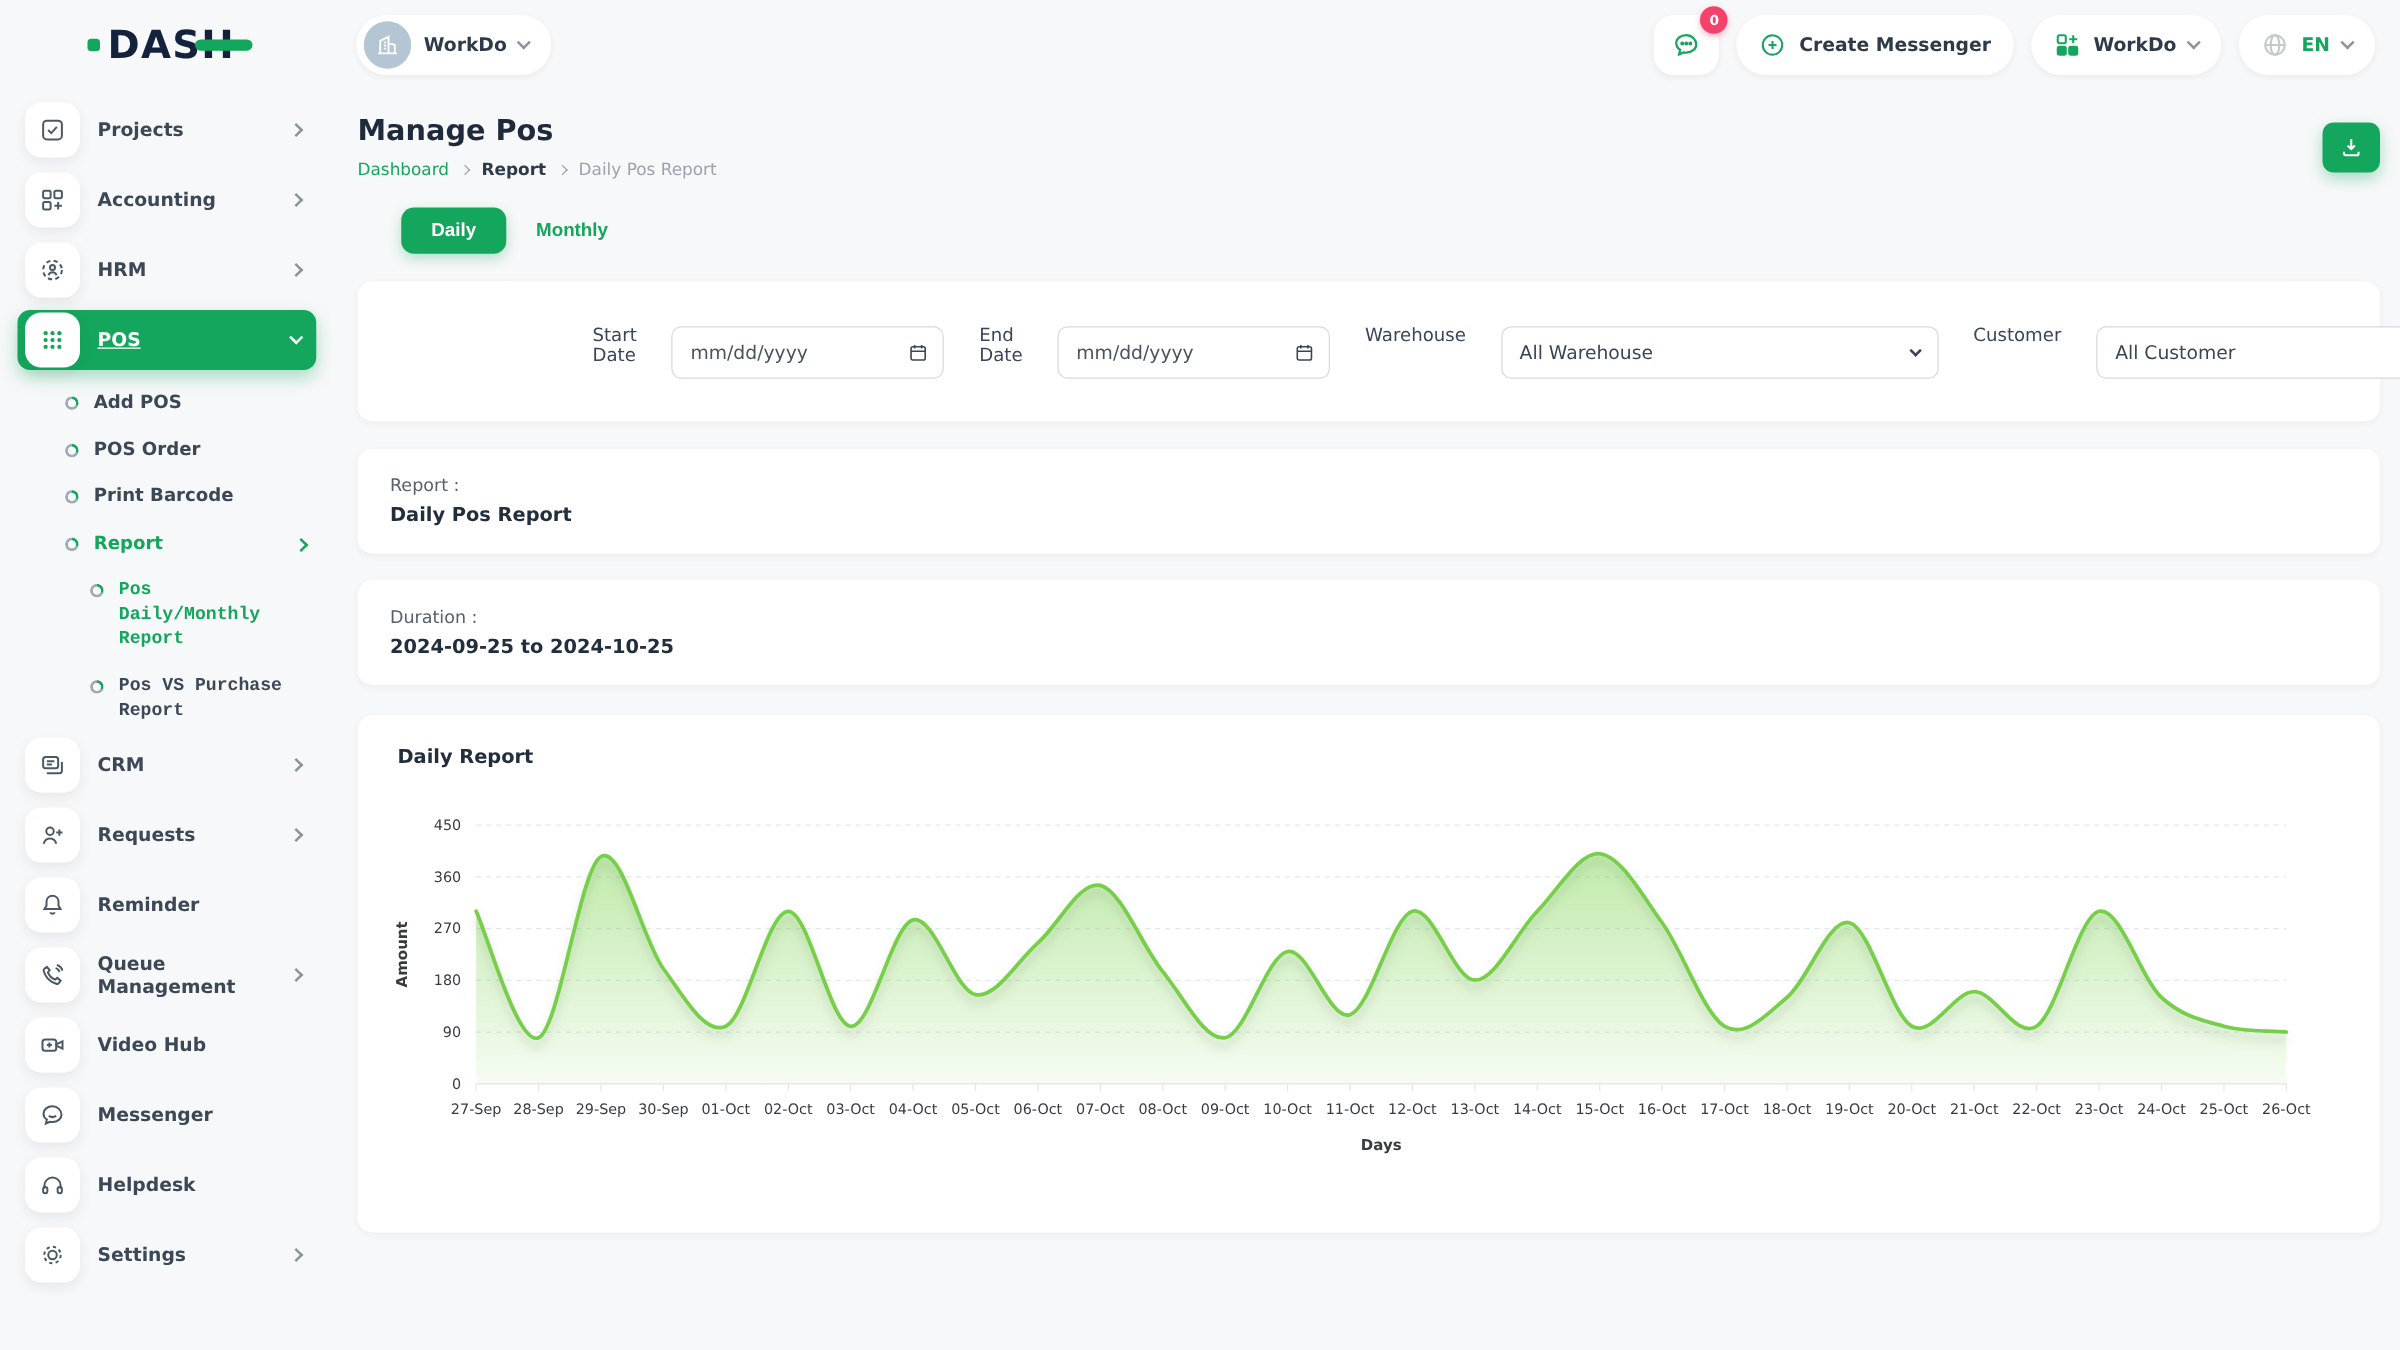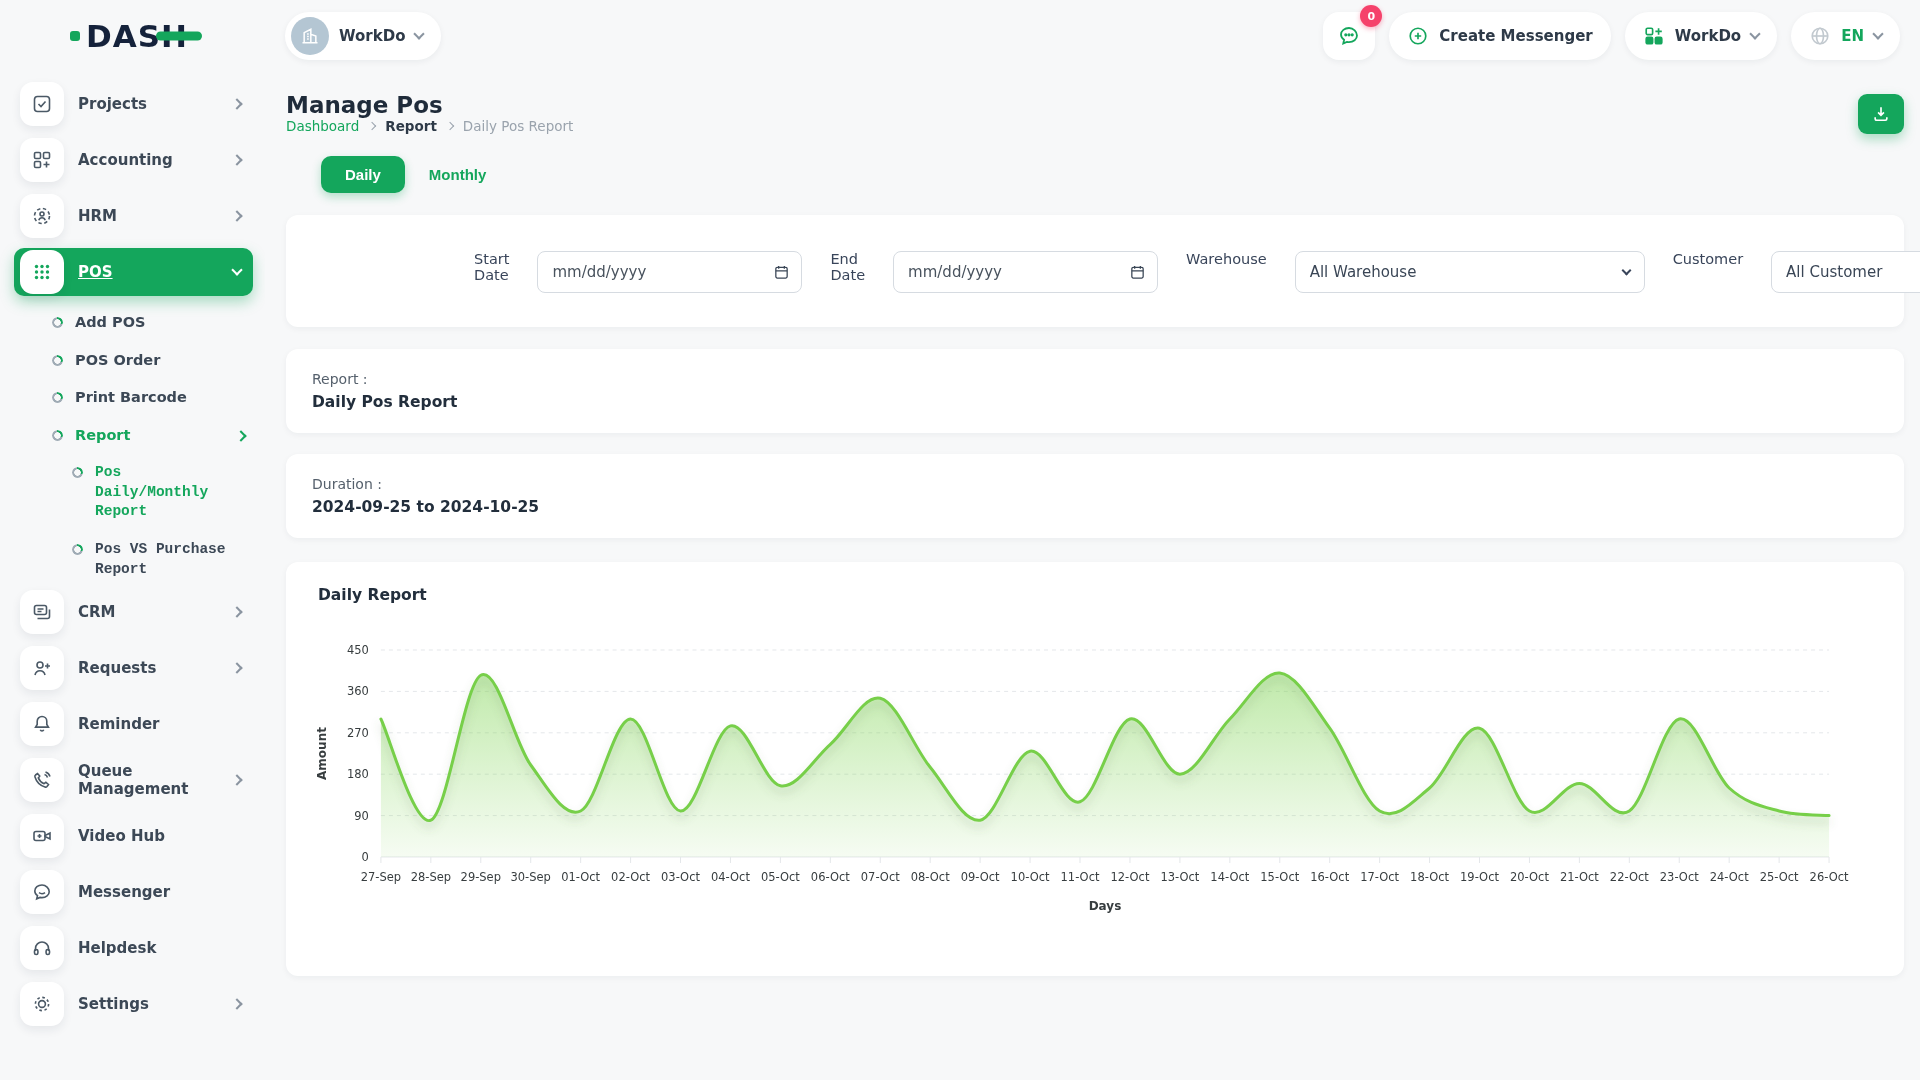--- a/index.html
+++ b/index.html
@@ -52,44 +52,44 @@
   .sub-item.lvl2 { padding-left:58px;font-family:Liberation Mono, monospace; }
   .sub-item.green { color:var(--accent); }
   .bullet { width:11px; height:11px; flex:none; margin-top:4px; border-radius:50%;
     background:conic-gradient(var(--accent) 0 110deg, #9fabb5 110deg 360deg);
     -webkit-mask:radial-gradient(circle, transparent 0 3px, #000 3.5px); 
             mask:radial-gradient(circle, transparent 0 3px, #000 3.5px); }
   .sub-item .chev { margin-left:auto; margin-top:6px; }
 
   
   .main { margin-left:265px; padding:6px 16px 0 21px; }
-  .title-row { display:flex; align-items:flex-end; justify-content:space-between; margin-top:14px; }
+  .title-row { display:flex; align-items:center; justify-content:space-between; margin-top:14px; }
   .page-title { font-size:23px; font-weight:700; color:#1f2b3a; }
-  .breadcrumb { display:flex; align-items:center; gap:10px; font-size:13.5px; }
+  .breadcrumb { display:flex; align-items:center; gap:10px; margin-top:10px; font-size:13.5px; }
   .bc-link { color:var(--accent); cursor:pointer; }
   .bc-mid { color:#2e3a48; font-weight:600; cursor:pointer; }
   .bc-cur { color:#9aa3ad; }
   .bc-sep { width:6px; height:6px; border-right:1.8px solid #9aa3ad; border-bottom:1.8px solid #9aa3ad;
     transform:rotate(-45deg); }
   .dl-btn { width:46px; height:40px; border:none; border-radius:9px; background:var(--accent);
     display:flex; align-items:center; justify-content:center; cursor:pointer;
     box-shadow:0 5px 12px rgba(20,166,92,.35); }
 
   .tab-row { display:flex; align-items:flex-end; gap:18px; margin-top:22px;margin-left:35px; }
   .tab-daily { border:none; background:var(--accent); color:#fff; font-size:15px; font-weight:600;
     padding:10px 24px; border-radius:10px; cursor:pointer; box-shadow:0 4px 10px rgba(20,166,92,.3); }
   .tab-monthly { border:none; background:transparent; color:var(--accent); font-size:15px;
     font-weight:600; padding:10px 6px; cursor:pointer; }
 
   .card { background:#fff; border-radius:12px; box-shadow:0 2px 6px rgba(25,39,62,.05); }
   .filter-card { margin-top:22px; padding:36px 22px 34px 188px; display:flex; align-items:flex-end; gap:28px; }
   .field { display:flex; flex-direction:row; gap:28px; }
   .field label { font-size:14.5px; color:#39455a; }
   .input-wrap { position:relative; }
-  .text-input { width:265px; height:42px; border:1px solid #d6dbe1; border-radius:8px;
+  .text-input { width:218px; height:42px; border:1px solid #d6dbe1; border-radius:8px;
     padding:0 38px 0 14px; font-size:15px; color:#3a4656; font-family:inherit; background:#fff; }
   .text-input::placeholder { color:#49535e; opacity:1; }
   .cal-icon { position:absolute; right:12px; top:50%; transform:translateY(-50%); pointer-events:none; }
   .select { width:350px; height:42px; border:1px solid #d6dbe1; border-radius:8px; background:#fff;
     display:flex; align-items:center; justify-content:space-between; padding:0 14px; cursor:pointer;
     font-size:15px; color:#3a4656; }
   .sel-chev { width:7px; height:7px; border-right:2px solid #39455a; border-bottom:2px solid #39455a;
     transform:rotate(45deg); margin-top:-3px; }
   .sq-btn { width:42px; height:42px; border:none; border-radius:9px; display:flex; align-items:center;
     justify-content:center; cursor:pointer; }

